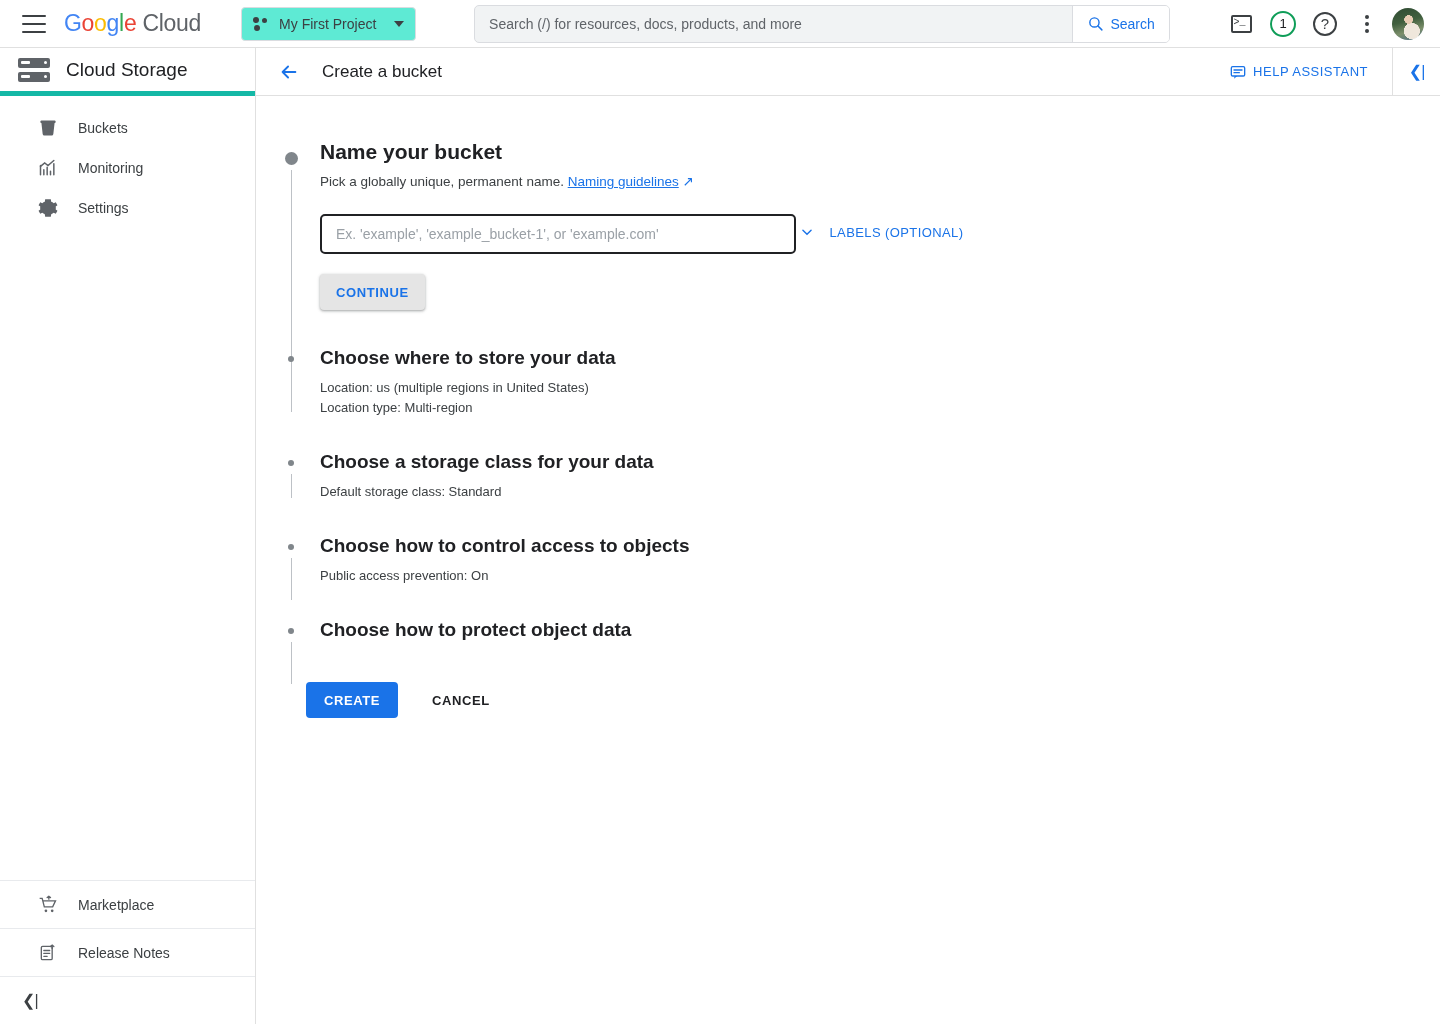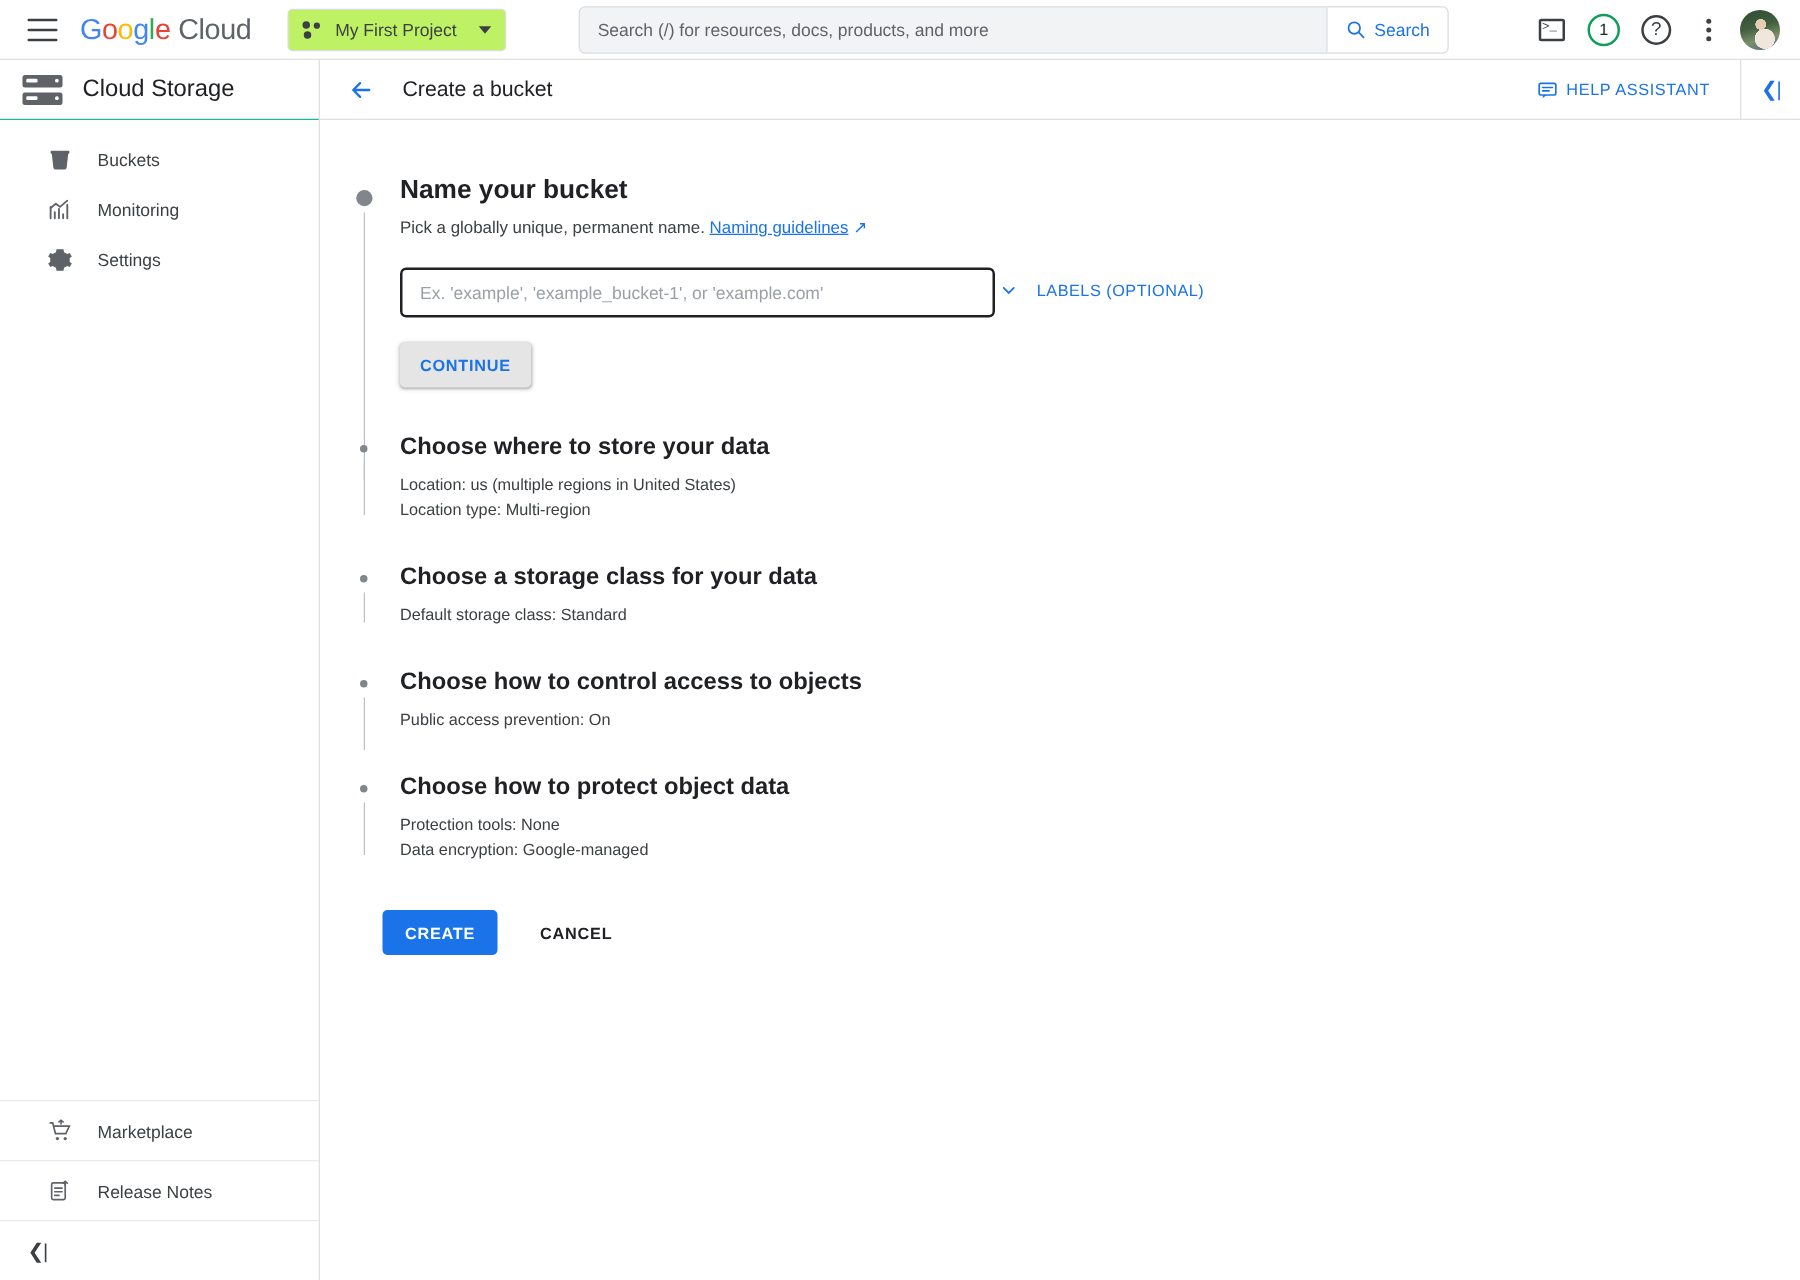--- a/index.html
+++ b/index.html
@@ -26,25 +26,25 @@
     cursor: pointer;
   }
   .hamburger span { display: block; height: 2px; width: 24px; background: #3c4043; border-radius: 1px; }
 
   .gclogo { font-size: 23px; letter-spacing: -0.3px; white-space: nowrap; }
   .gclogo .b { color: #4285f4; } .gclogo .r { color: #ea4335; }
   .gclogo .y { color: #fbbc04; } .gclogo .g { color: #34a853; }
   .gclogo .gray { color: #5f6368; }
 
   .project-select {
-    margin-left: 29px;
+    margin-left: 40px;
     height: 34px; min-width: 175px;
     border: 1px solid #dadce0; border-radius: 4px;
     display: flex; align-items: center; gap: 9px;
-    padding: 0 11px; cursor: pointer; background: #bef264;
+    padding: 0 11px; cursor: pointer; background: #5eead4;
   }
   .proj-dots { position: relative; width: 17px; height: 14px; flex: 0 0 17px; }
   .proj-dots i { position: absolute; background: #3c4043; border-radius: 50%; display: block; }
   .proj-dots i:nth-child(1) { width: 6px; height: 6px; left: 0; top: 0; }
   .proj-dots i:nth-child(2) { width: 5px; height: 5px; left: 9px; top: 1px; }
   .proj-dots i:nth-child(3) { width: 6px; height: 6px; left: 1px; top: 8px; }
   .proj-label { font-size: 14px; color: #3c4043; white-space: nowrap; }
   .caret-down {
     width: 0; height: 0; margin-left: auto;
     border-left: 5.5px solid transparent; border-right: 5.5px solid transparent;
@@ -98,21 +98,21 @@
   
   .sidebar {
     position: absolute; top: 48px; left: 0;
     width: 256px; height: 976px;
     background: #fff; border-right: 1px solid #e0e0e0;
     z-index: 10;
   }
   .sb-product {
     height: 48px; display: flex; align-items: center;
     gap: 16px; padding-left: 18px;
-    border-bottom: 1px solid #14b8a6;
+    border-bottom: 5px solid #14b8a6;
   }
   .storage-icon { width: 32px; height: 24px; display: flex; flex-direction: column; justify-content: space-between; flex: 0 0 32px; }
   .storage-icon div {
     height: 10px; background: #5f6368; border-radius: 2px;
     display: flex; align-items: center; gap: 3px; padding: 0 3px;
   }
   .storage-icon div::before { content: ""; width: 9px; height: 3px; background: #fff; border-radius: 1px; }
   .storage-icon div::after { content: ""; width: 3px; height: 3px; background: #fff; border-radius: 50%; margin-left: auto; }
   .sb-title { font-size: 19px; color: #202124; }
 
@@ -413,24 +413,20 @@
       <div class="step-h2">Choose how to control access to objects</div>
       <div class="summary" style="margin-top:6px;">
         <div class="summary-line">Public access prevention: On</div>
       </div>
     </div>
 
     <div class="step collapsed-sec">
       <span class="dot dot-small"></span>
       <span class="vline-short"></span>
       <div class="step-h2">Choose how to protect object data</div>
-      <div class="summary" style="margin-top:6px;">
-        <div class="summary-line">Protection tools: None</div>
-        <div class="summary-line">Data encryption: Google-managed</div>
-      </div>
     </div>
 
     <div class="actions">
       <button class="btn-create">CREATE</button>
       <button class="btn-cancel">CANCEL</button>
     </div>
 
   </div>
 </div>
 

